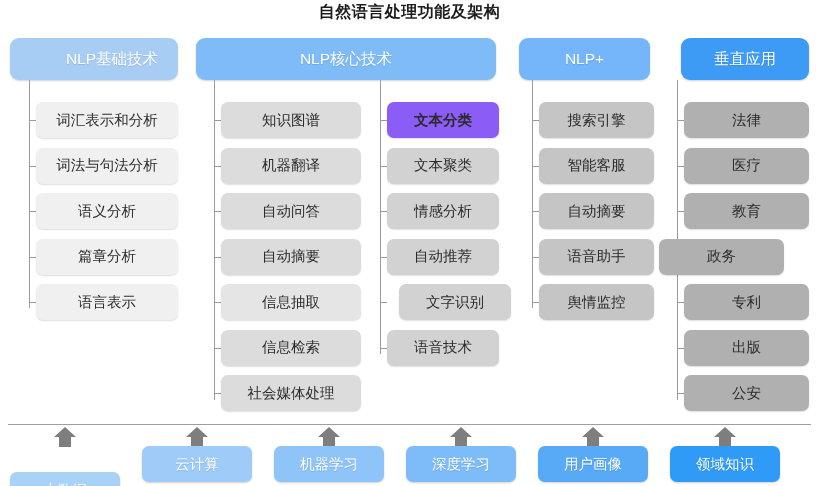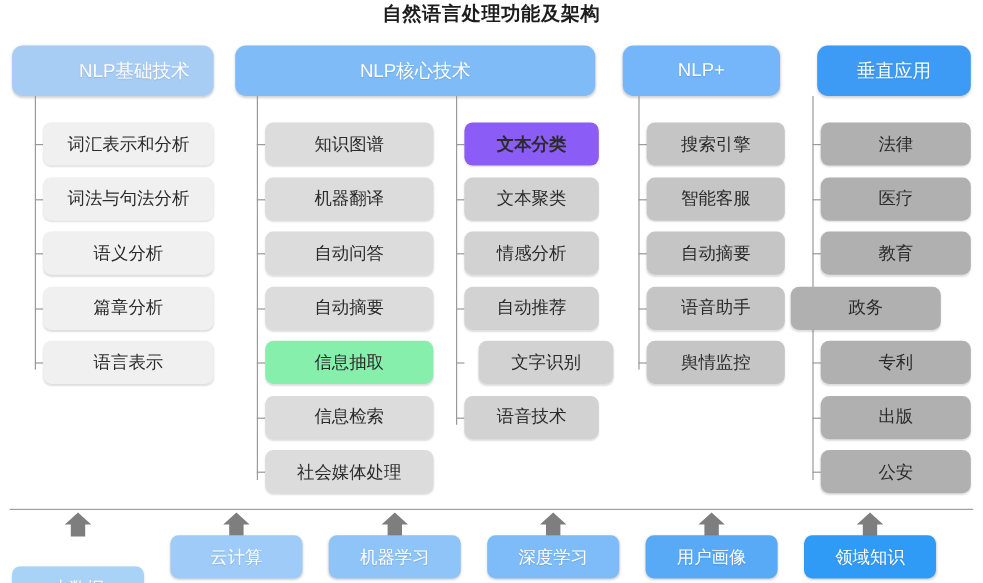--- a/index.html
+++ b/index.html
@@ -94,21 +94,21 @@
       <div class="box leaf" style="left: 36px; top: 284px; width: 142px; background: rgb(240, 240, 240);">语言表示</div>
       <div class="hline" style="left: 214px; top: 120px; width: 7px;"></div>
       <div class="box leaf" style="left: 221px; top: 102px; width: 140px; background: rgb(220, 220, 220);">知识图谱</div>
       <div class="hline" style="left: 214px; top: 166px; width: 7px;"></div>
       <div class="box leaf" style="left: 221px; top: 147.5px; width: 140px; background: rgb(220, 220, 220);">机器翻译</div>
       <div class="hline" style="left: 214px; top: 211px; width: 7px;"></div>
       <div class="box leaf" style="left: 221px; top: 193px; width: 140px; background: rgb(220, 220, 220);">自动问答</div>
       <div class="hline" style="left: 214px; top: 257px; width: 7px;"></div>
       <div class="box leaf" style="left: 221px; top: 238.5px; width: 140px; background: rgb(220, 220, 220);">自动摘要</div>
       <div class="hline" style="left: 214px; top: 302px; width: 7px;"></div>
-      <div class="box leaf" style="left: 221px; top: 284px; width: 140px; background: #86efac;">信息抽取</div>
+      <div class="box leaf" style="left: 221px; top: 284px; width: 140px; background: #e5e5e5;">信息抽取</div>
       <div class="hline" style="left: 214px; top: 348px; width: 7px;"></div>
       <div class="box leaf" style="left: 221px; top: 329.5px; width: 140px; background: rgb(220, 220, 220);">信息检索</div>
       <div class="hline" style="left: 214px; top: 393px; width: 7px;"></div>
       <div class="box leaf" style="left: 221px; top: 375px; width: 140px; background: rgb(220, 220, 220);">社会媒体处理</div>
       <div class="hline" style="left: 380px; top: 120px; width: 7px;"></div>
       <div class="box leaf" style="left: 387px; top: 102px; width: 112px; background: #8b5cf6; font-weight: bold;">文本分类</div>
       <div class="hline" style="left: 380px; top: 166px; width: 7px;"></div>
       <div class="box leaf" style="left: 387px; top: 147.5px; width: 112px; background: rgb(210, 210, 210);">文本聚类</div>
       <div class="hline" style="left: 380px; top: 211px; width: 7px;"></div>
       <div class="box leaf" style="left: 387px; top: 193px; width: 112px; background: rgb(210, 210, 210);">情感分析</div>

